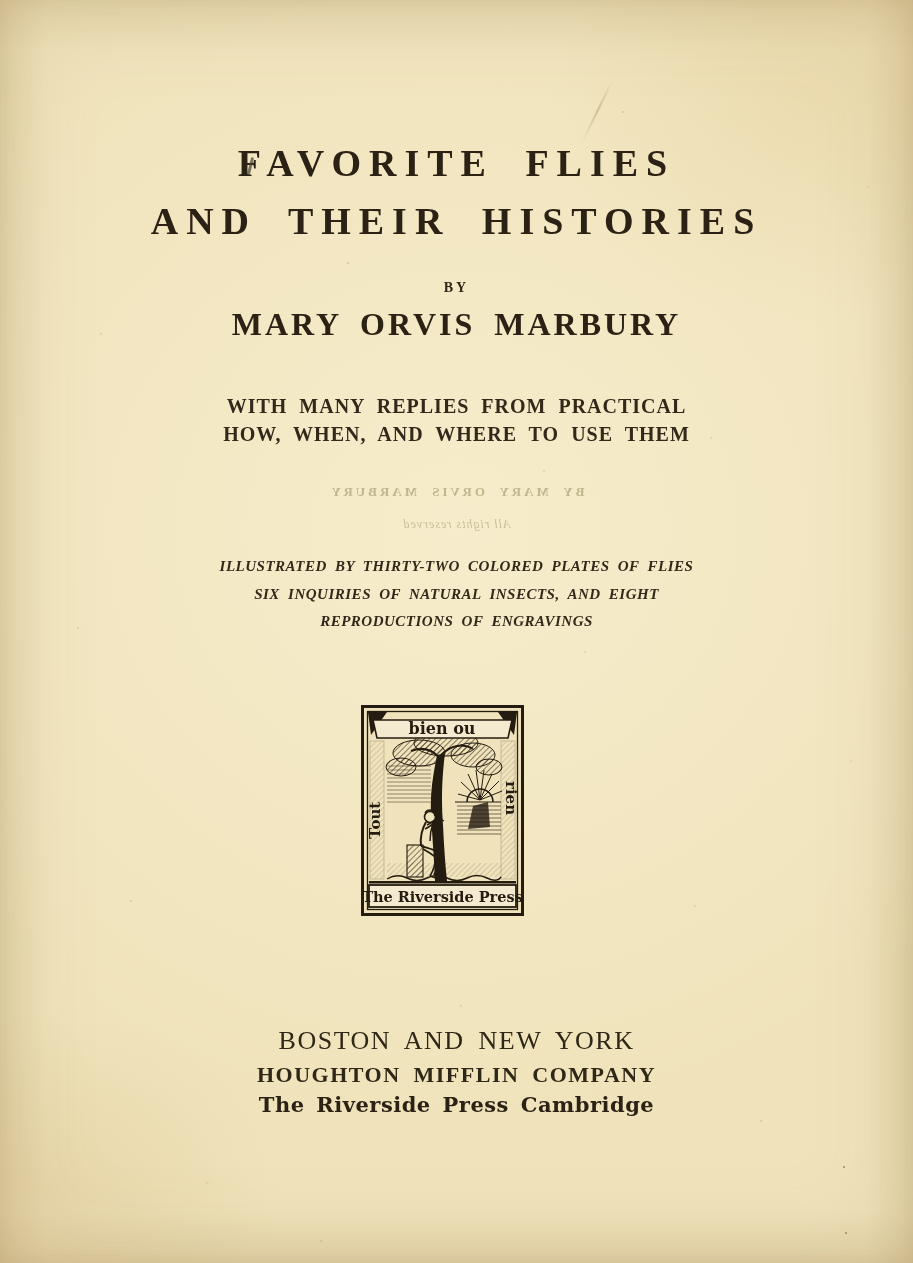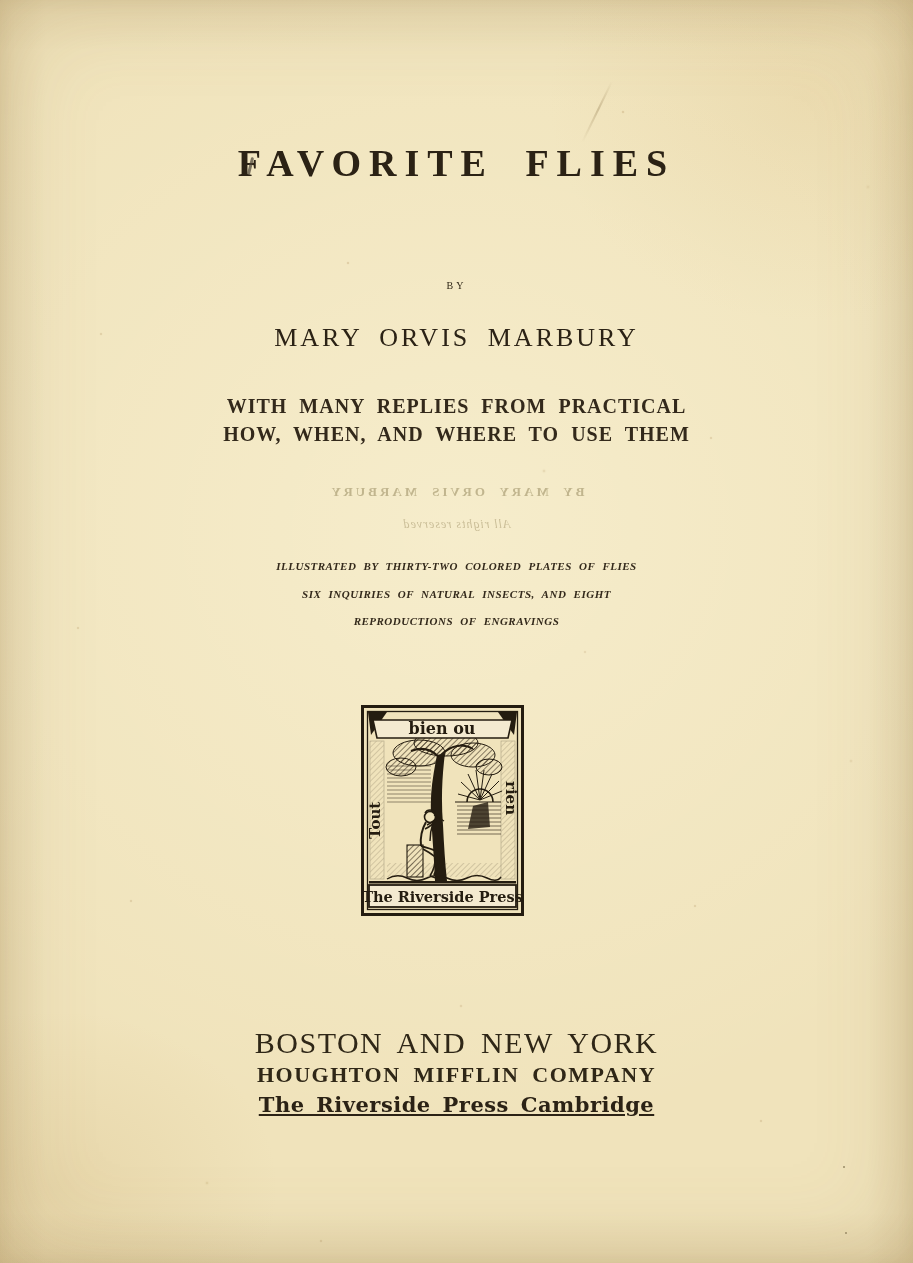--- a/index.html
+++ b/index.html
@@ -23,54 +23,55 @@
   .title{
     top:116px;
     font-size:38px;line-height:58px;
     letter-spacing:8px;word-spacing:14px;
     color:#2b2215;
     margin-top:18px;
   }
   .title .line{display:block;}
   .byline{
     top:280px;
-    font-size:10px;font-weight:normal;letter-spacing:3px;
+    font-size:14px;font-weight:bold;letter-spacing:3px;
   }
   .author{
-    top:323px;
-    font-size:26px;letter-spacing:3px;word-spacing:8px;
+    top:306px;
+    font-size:32px;letter-spacing:3px;word-spacing:8px;
     color:#2b2215;
+    font-weight:bold;
   }
   .subtitle{
     top:393px;
     font-size:20px;line-height:27.5px;font-weight:bold;
     letter-spacing:1px;word-spacing:6px;
     color:#33291b;
   }
   .subtitle .line{display:block;}
   .ghost{
     top:484px;
     transform:scaleX(-1);
     filter:blur(0.6px);
     color:rgba(150,136,92,0.55);
   }
   .ghost .g1{display:block;font-size:13px;font-weight:bold;letter-spacing:3px;word-spacing:6px;}
   .ghost .g2{display:block;margin-top:17px;font-size:12px;font-style:italic;letter-spacing:1px;color:rgba(150,136,92,0.45);}
   .illustrated{
     top:553px;
-    font-size:11px;line-height:27.5px;
+    font-size:15px;line-height:27.5px;
     font-style:italic;font-weight:bold;
     letter-spacing:0.5px;word-spacing:4px;
     color:#33291b;
   }
   .illustrated .line{display:block;}
   .emblem{position:absolute;left:361px;top:705px;width:163px;height:211px;}
-  .imprint-1{top:1026px;font-size:30px;letter-spacing:1.5px;word-spacing:6px;}
+  .imprint-1{top:1026px;font-size:26px;letter-spacing:1.5px;word-spacing:6px;}
   .imprint-2{top:1062px;font-size:22px;letter-spacing:1.5px;word-spacing:6px;font-weight:bold;}
-  .imprint-3{top:1092px;font-size:21px;font-weight:bold;letter-spacing:0.5px;word-spacing:4px;font-family:"DejaVu Serif",serif;color:#2b2215;text-decoration:underline;}
+  .imprint-3{top:1092px;font-size:21px;font-weight:bold;letter-spacing:0.5px;word-spacing:4px;font-family:"DejaVu Serif",serif;color:#2b2215;}
   .pen-mark{
     position:absolute;left:249px;top:157px;width:2.5px;height:18px;
     background:#4a4236;border-radius:2px;opacity:0.7;
     transform:rotate(14deg);
   }
   .crease{
     position:absolute;left:596px;top:78px;width:2px;height:68px;
     background:linear-gradient(180deg, rgba(130,105,60,0) 0%, rgba(130,105,60,0.30) 45%, rgba(130,105,60,0) 100%);
     transform:rotate(26deg);
   }
@@ -99,20 +100,21 @@
 </head>
 <body>
 
 <div class="page">
 
   <div class="speck"></div>
   <div class="crease"></div>
 
   <h1 class="center title">
     <span class="line">FAVORITE FLIES</span>
+    <span class="line">AND THEIR HISTORIES</span>
   </h1>
   <div class="pen-mark"></div>
 
   <div class="center byline">BY</div>
   <div class="center author">MARY ORVIS MARBURY</div>
 
   <div class="center subtitle">
     <span class="line">WITH MANY REPLIES FROM PRACTICAL</span>
     <span class="line">HOW, WHEN, AND WHERE TO USE THEM</span>
   </div>

